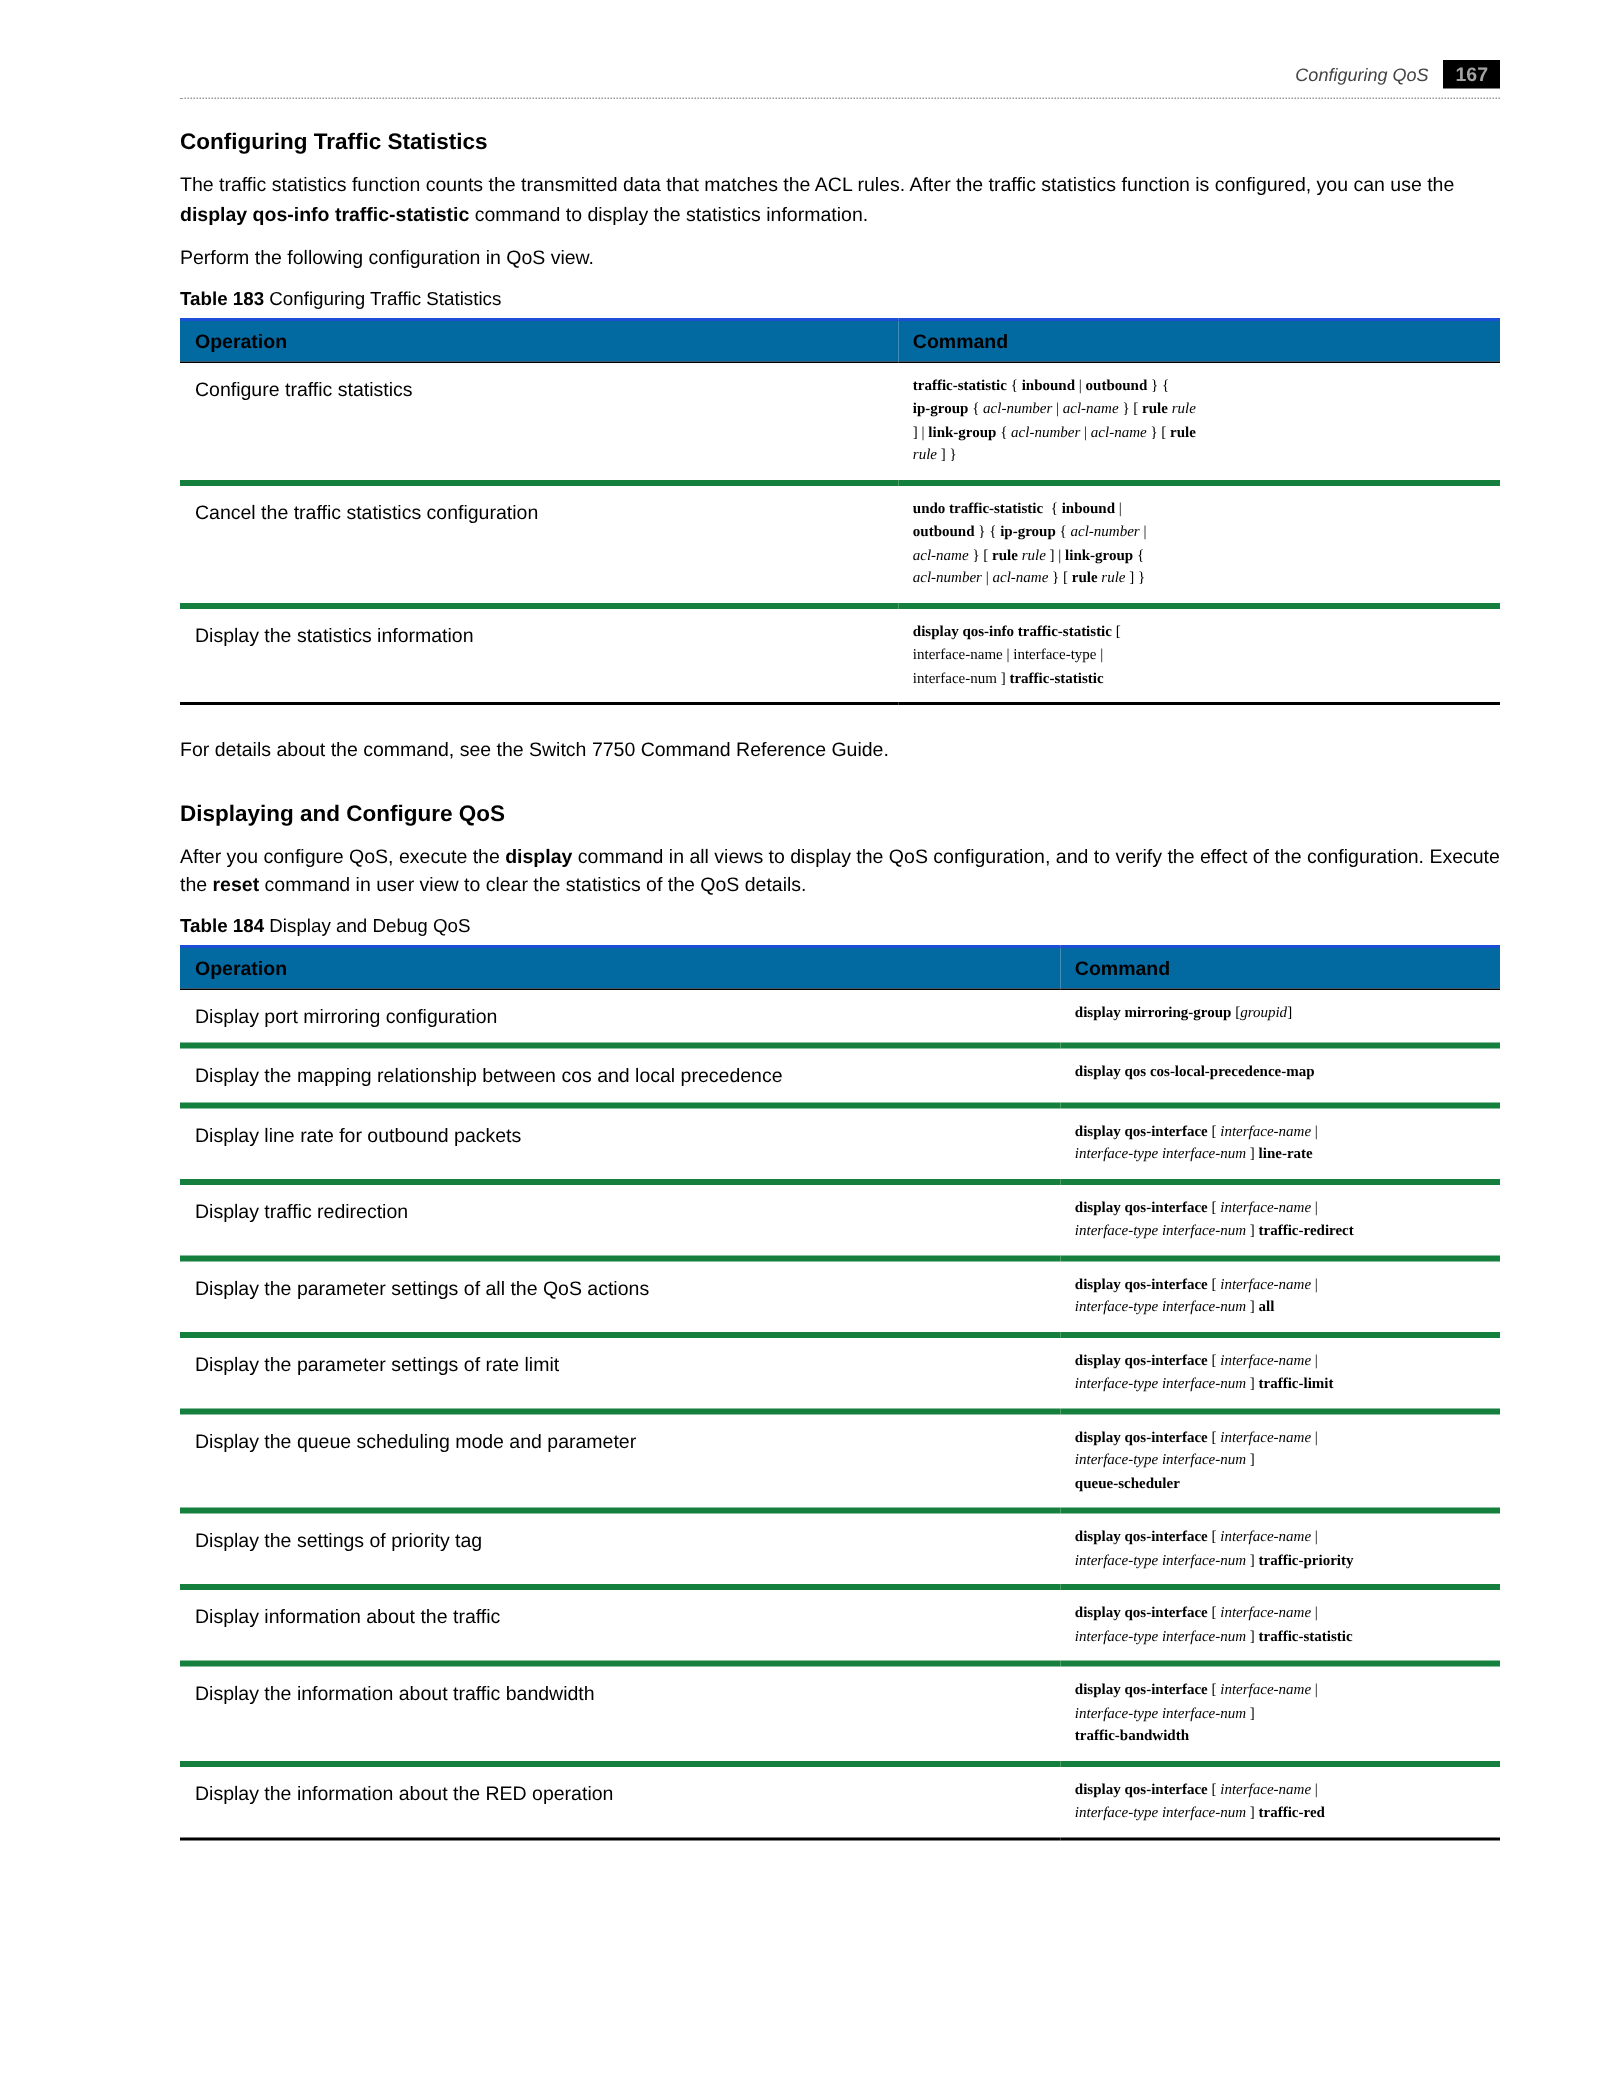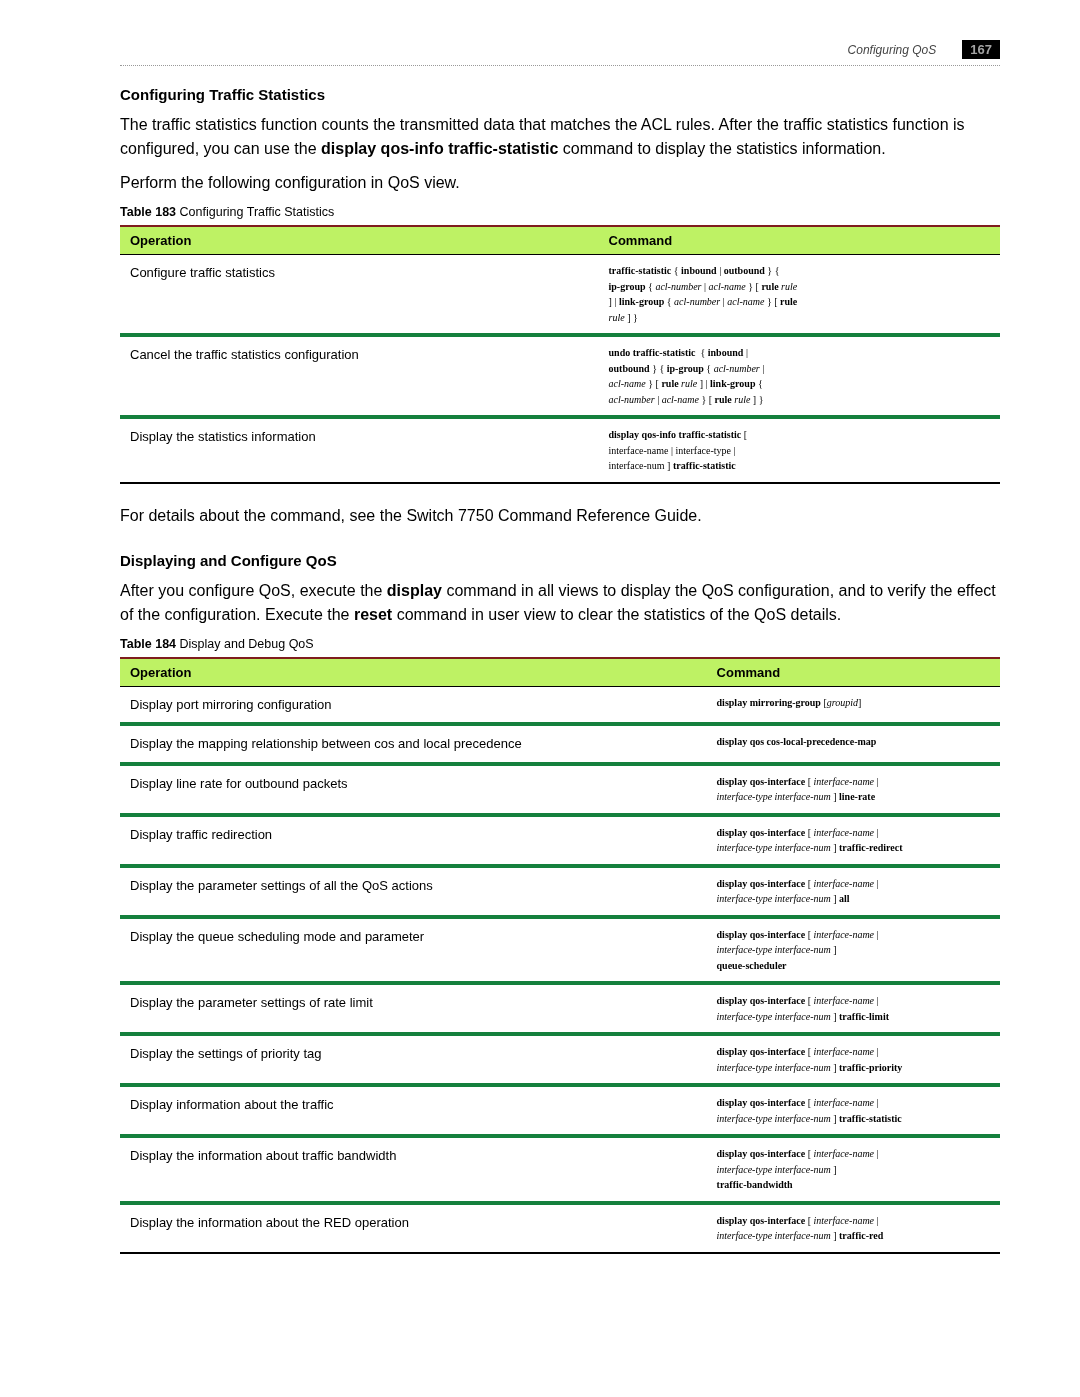--- a/index.html
+++ b/index.html
@@ -20,21 +20,20 @@
       position: relative;
     }
 
     .header-area {
       display: flex;
       justify-content: flex-end;
       align-items: center;
       margin-bottom: 20px;
       padding-bottom: 6px;
       border-bottom: 1px dotted #999;
-      gap: 16px;
     }
 
     .header-text {
       font-style: italic;
       font-size: 12px;
       color: #444;
       margin-right: 10px;
     }
 
     .page-number-box {
@@ -45,21 +44,21 @@
       padding: 2px 8px;
     }
 
     h2 {
       font-size: 15px;
       font-weight: bold;
       margin-bottom: 10px;
     }
 
     p {
-      font-size: 16px;
+      font-size: 13px;
       line-height: 1.5;
       margin-bottom: 10px;
     }
 
     .table-caption {
       font-size: 12.5px;
       margin-bottom: 6px;
     }
 
     .table-caption .table-label {
@@ -67,22 +66,22 @@
     }
 
     table {
       width: 100%;
       border-collapse: collapse;
       margin-bottom: 20px;
       font-size: 13px;
     }
 
     table thead tr {
-      background: #bef264;
-      border-top: 2px solid #7f1d1d;
+      background: #0369a1;
+      border-top: 2px solid #1d4ed8;
       border-bottom: 1px solid #000;
     }
 
     table thead th {
       text-align: left;
       padding: 6px 10px;
       font-weight: bold;
       font-size: 13px;
     }
 
@@ -228,32 +227,32 @@
           </td>
         </tr>
         <tr>
           <td>Display the parameter settings of all the QoS actions</td>
           <td class="cmd-block">
             <strong>display qos-interface</strong> [ <span class="cmd-italic">interface-name</span> |<br>
             <span class="cmd-italic">interface-type interface-num</span> ] <strong>all</strong>
           </td>
         </tr>
         <tr>
+          <td>Display the parameter settings of rate limit</td>
+          <td class="cmd-block">
+            <strong>display qos-interface</strong> [ <span class="cmd-italic">interface-name</span> |<br>
+            <span class="cmd-italic">interface-type interface-num</span> ] <strong>traffic-limit</strong>
+          </td>
+        </tr>
+        <tr>
           <td>Display the queue scheduling mode and parameter</td>
           <td class="cmd-block">
             <strong>display qos-interface</strong> [ <span class="cmd-italic">interface-name</span> |<br>
             <span class="cmd-italic">interface-type interface-num</span> ]<br>
             <strong>queue-scheduler</strong>
-          </td>
-        </tr>
-        <tr>
-          <td>Display the parameter settings of rate limit</td>
-          <td class="cmd-block">
-            <strong>display qos-interface</strong> [ <span class="cmd-italic">interface-name</span> |<br>
-            <span class="cmd-italic">interface-type interface-num</span> ] <strong>traffic-limit</strong>
           </td>
         </tr>
         <tr>
           <td>Display the settings of priority tag</td>
           <td class="cmd-block">
             <strong>display qos-interface</strong> [ <span class="cmd-italic">interface-name</span> |<br>
             <span class="cmd-italic">interface-type interface-num</span> ] <strong>traffic-priority</strong>
           </td>
         </tr>
         <tr>

